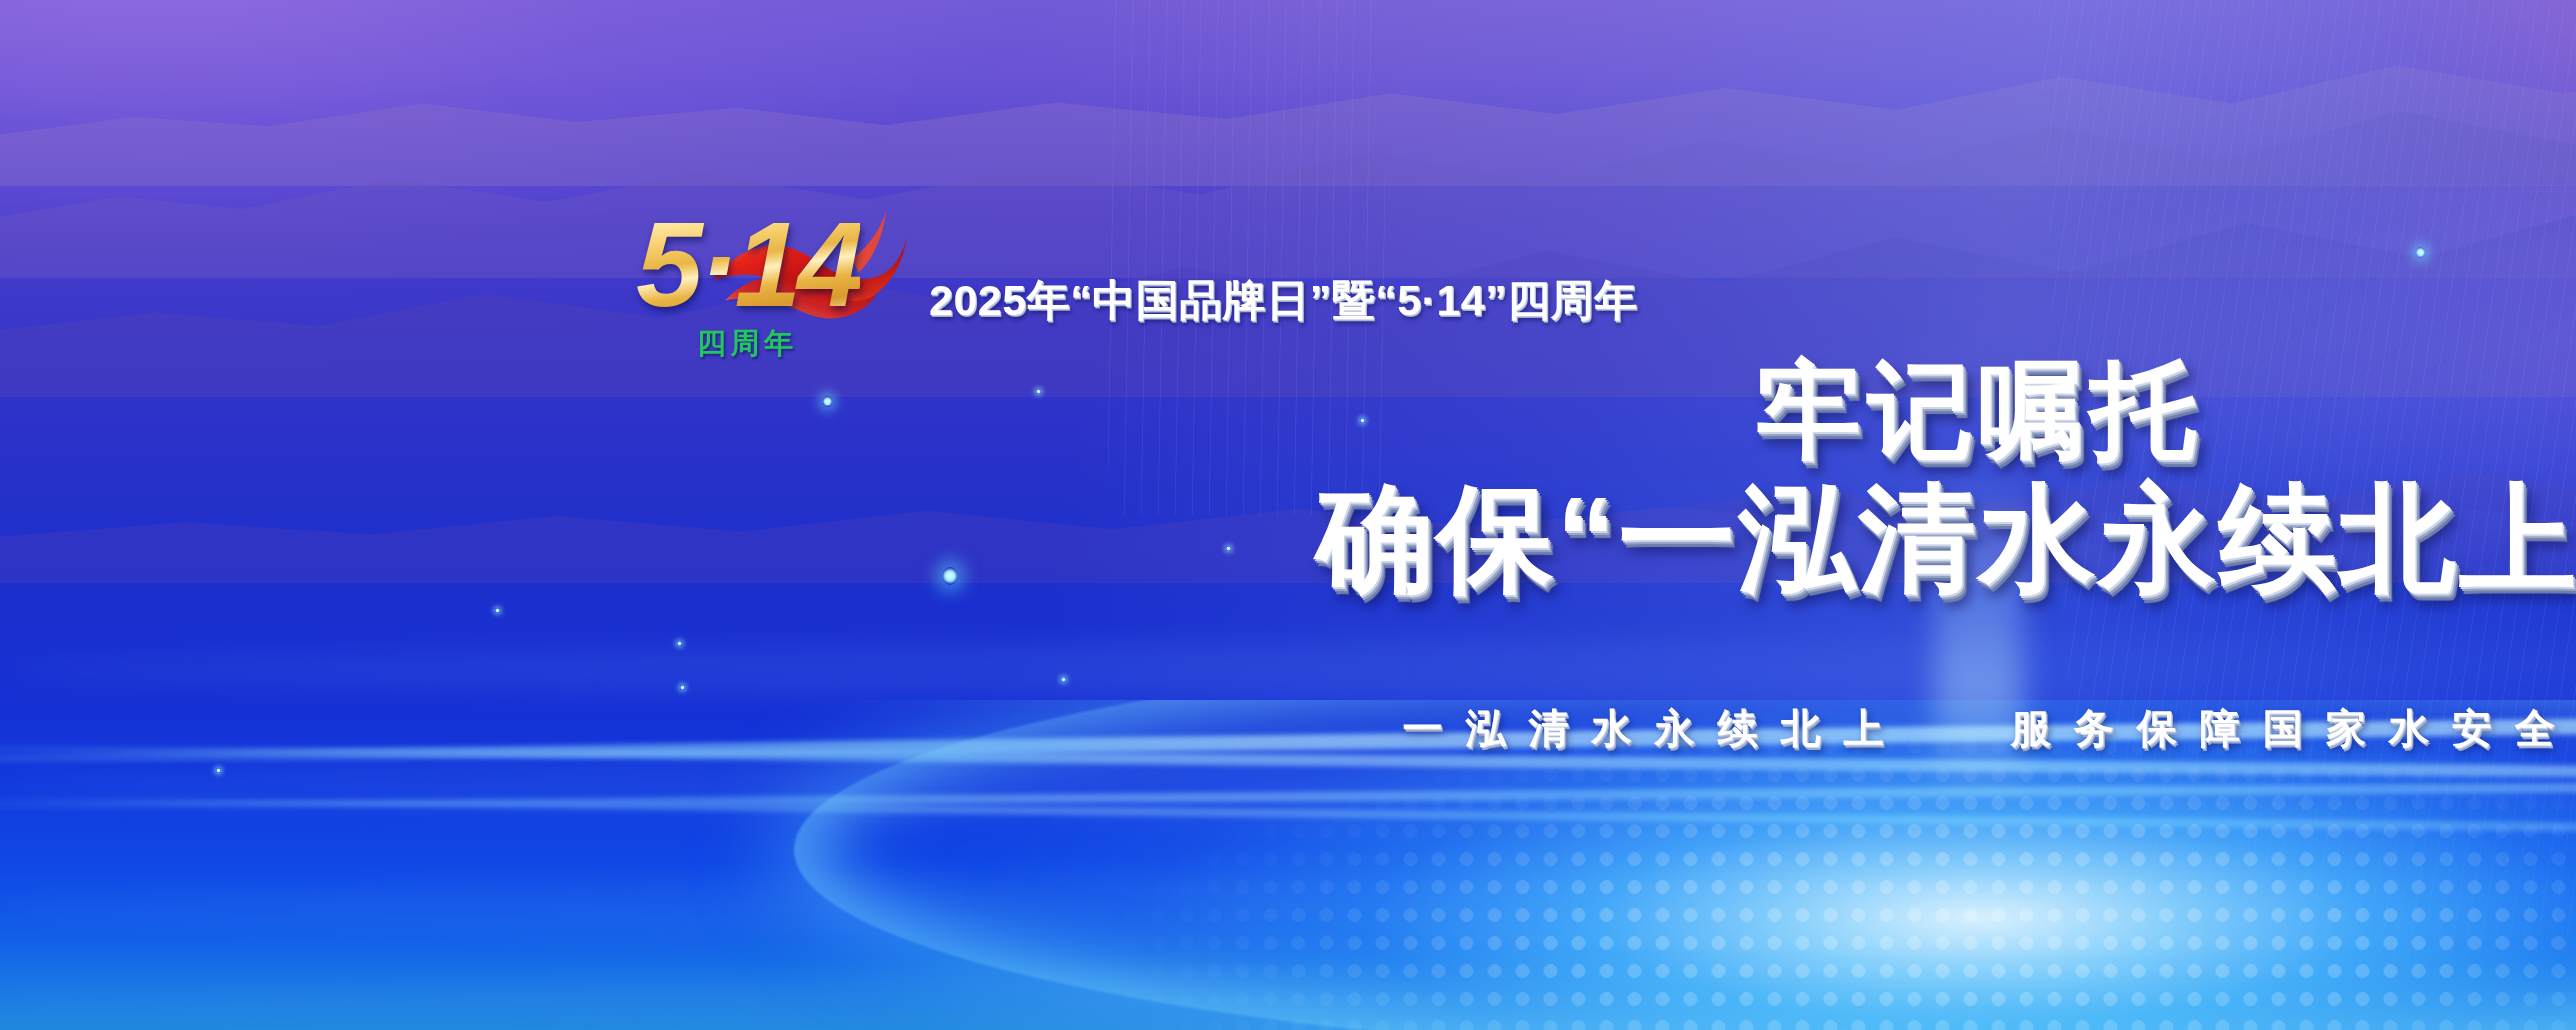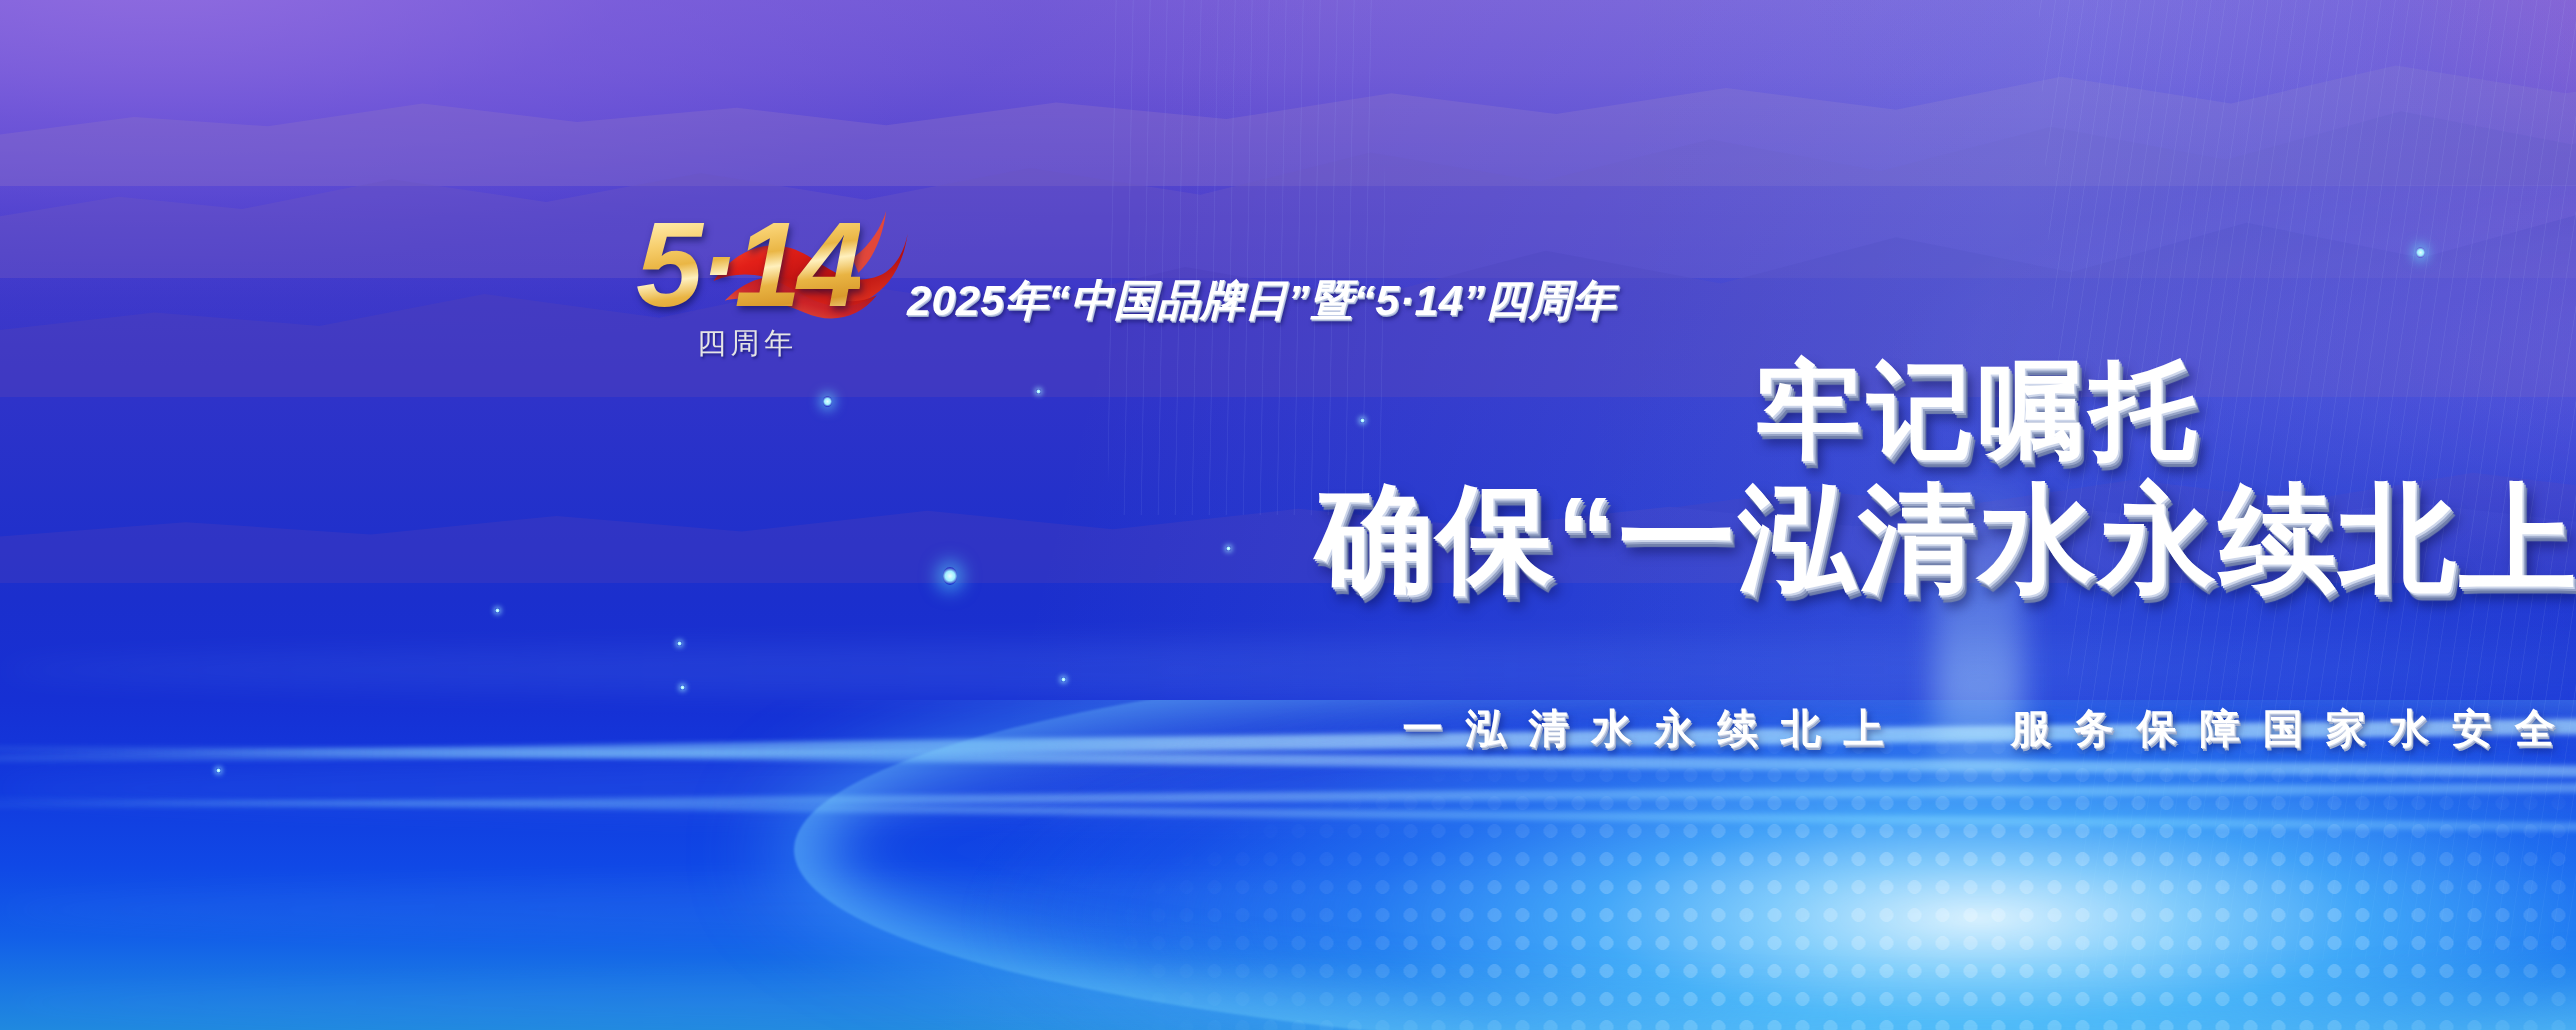--- a/index.html
+++ b/index.html
@@ -221,36 +221,35 @@
       #fff6d9 0%, #ffeaa8 14%, #f7cf6e 30%, #eab645 44%,
       #fff0bd 54%, #e9b443 66%, #d99a2c 80%, #fbe6a4 94%, #e7b140 100%);
     -webkit-background-clip: text; background-clip: text;
     color: transparent;
     -webkit-text-fill-color: transparent;
     filter: drop-shadow(2.6px 4.1px 3.6px rgba(8,10,70,.55));
     white-space: nowrap;
   }
   .anniv-cn {
     position: absolute; left: 76px; top: 120px;
-    font-size: 29px; font-weight: 400; letter-spacing: 4.6px;
-    color: #e5e5e5;
+    font-size: 29px; font-weight: 700; letter-spacing: 4.6px;
+    color: #22c55e;
     text-shadow: 1.5px 2.1px 2.6px rgba(10,14,80,.6);
     white-space: nowrap;
   }
 
   
   .event-line {
-    position: absolute; left: 907px; top: 272px;
+    position: absolute; left: 929px; top: 272px;
     font-size: 43px; font-weight: 700; letter-spacing: 0.5px;
     color: #ffffff;
     white-space: nowrap;
     text-shadow:
       1px 1px 0 #c3cde6, 1.5px 2.1px 0 #9aa8cc,
       2.6px 3.6px 4.6px rgba(6,10,70,.55);
-    font-style: italic;
   }
 
   
   .headline { position: absolute; left: 0; right: 0; top: 355px; text-align: center; }
   .hl-1 {
     font-size: 106px; line-height: 111px; font-weight: 700;
     letter-spacing: 5.2px;
     color: #ffffff;
     white-space: nowrap;
     text-shadow:

